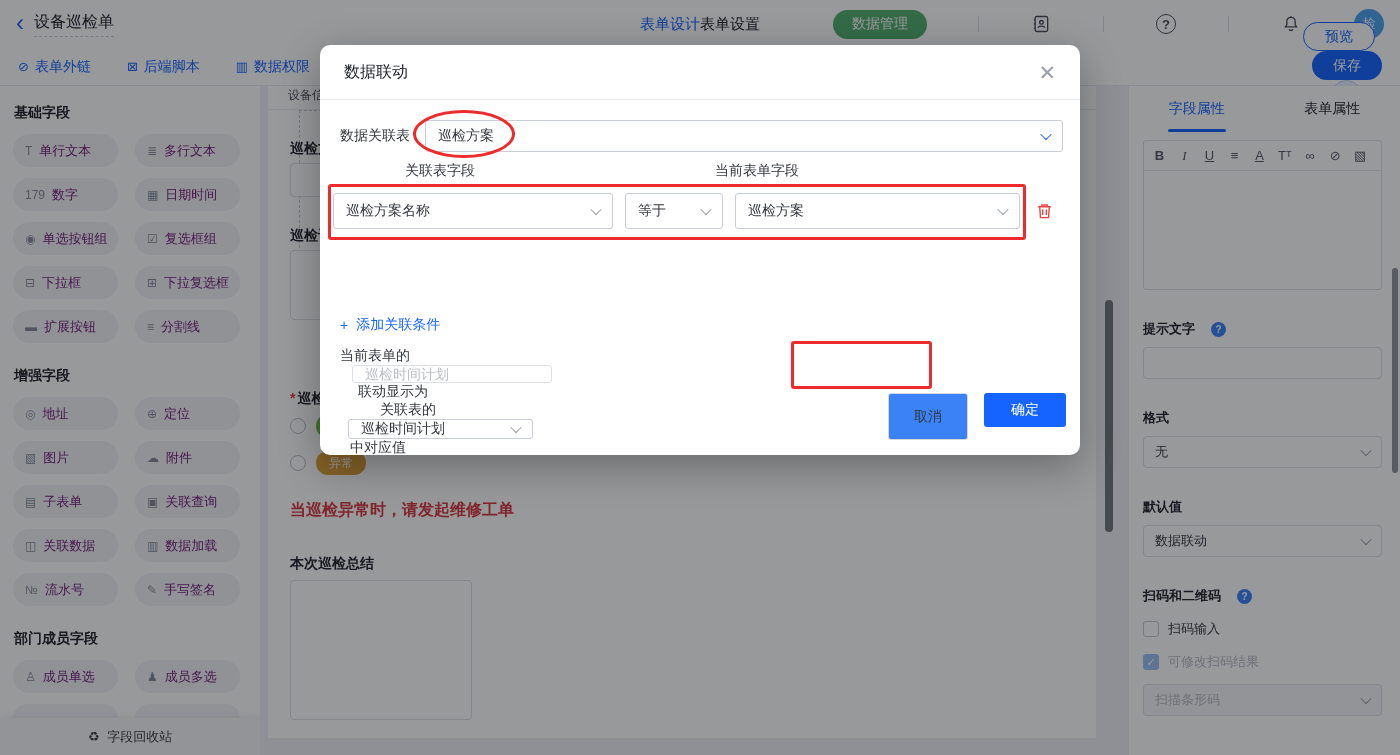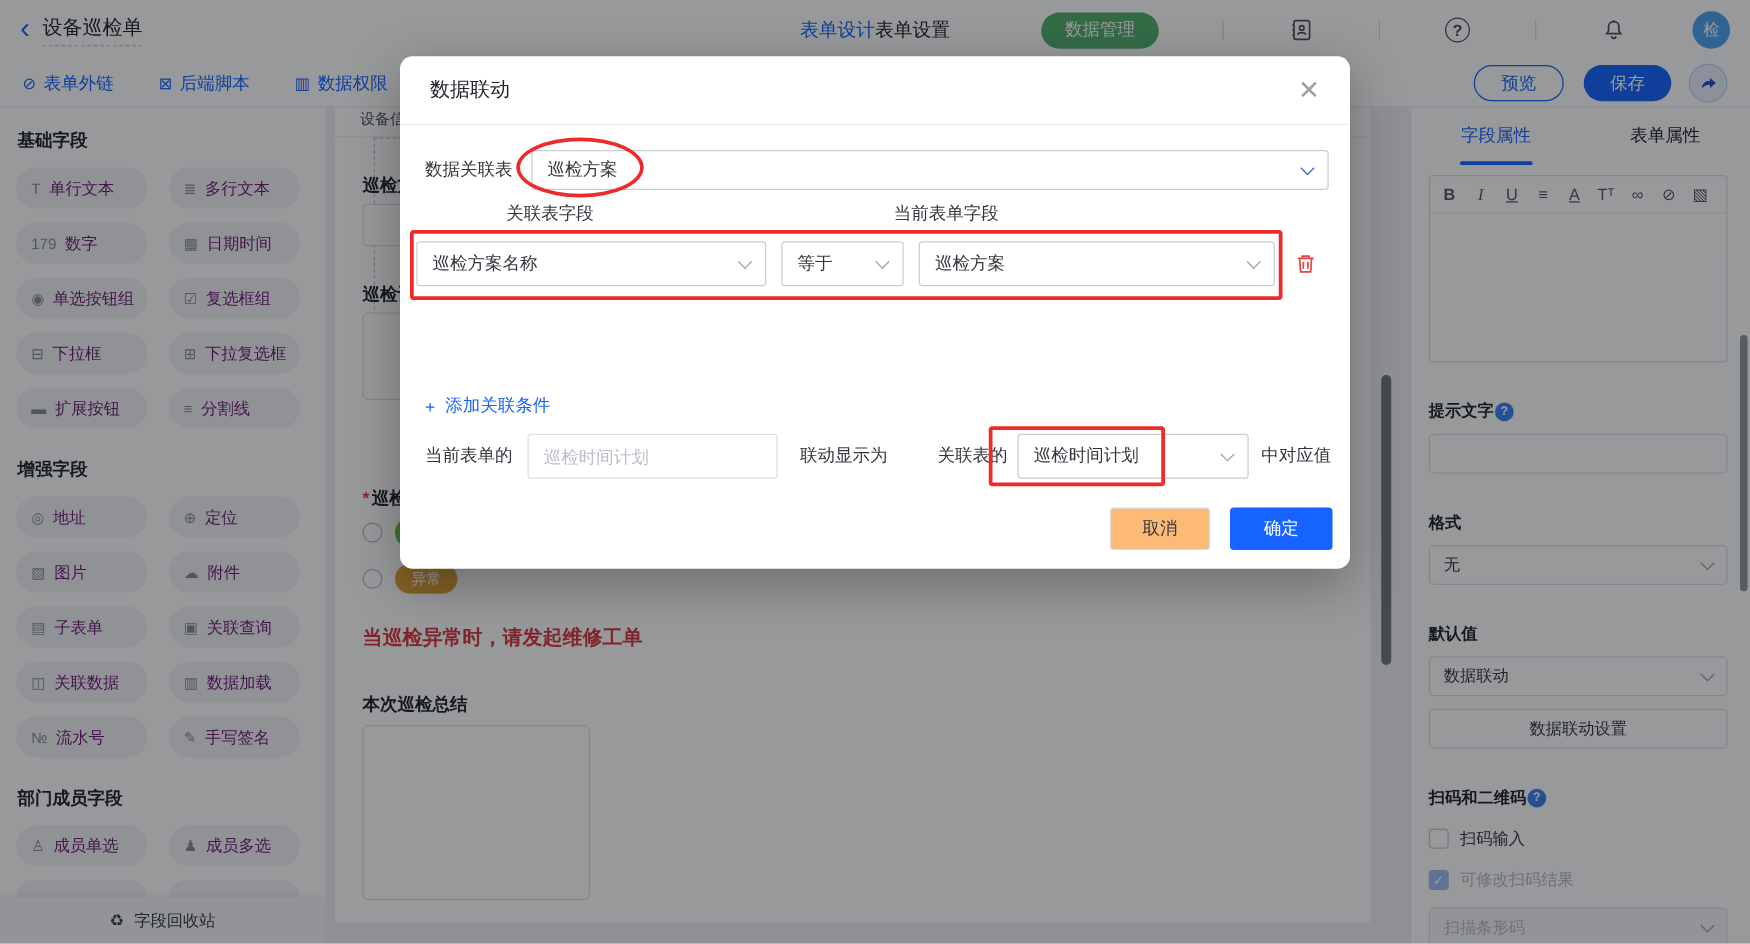--- a/index.html
+++ b/index.html
@@ -23,21 +23,21 @@
     font-size:13px; font-weight:bold; display:flex; align-items:center; justify-content:center; }
   .avatar { width:30px; height:30px; border-radius:50%; background:var(--avatar,#4aa3f0); color:#fff; font-size:13px;
     display:flex; align-items:center; justify-content:center; margin-left:16px; cursor:pointer; }
 
   
   .subbar { position:absolute; top:48px; left:0; right:0; height:38px; background:#fff; border-bottom:1px solid #e8eaef;
     display:flex; align-items:center; padding:0 18px; z-index:1; }
   .sub-links { display:flex; gap:36px; }
   .sub-link { display:flex; align-items:center; gap:6px; color:var(--accent); font-size:14px; cursor:pointer; }
   .sub-link-icon { font-size:13px; }
-  .subbar-right { margin-left:auto; display:flex; align-items:center; }
+  .subbar-right { margin-left:auto; display:flex; align-items:center;flex-direction:column; }
   .btn-preview { height:29px; border-radius:15px; border:1px solid var(--accent); color:var(--accent); background:#fff;
     font-size:14px; padding:0 21px; display:flex; align-items:center; cursor:pointer; }
   .btn-save { height:29px; border-radius:15px; background:var(--accent); color:#fff; font-size:14px; padding:0 21px;
     display:flex; align-items:center; margin-left:16px; cursor:pointer; border:none; }
   .btn-share { width:31px; height:31px; border-radius:50%; background:#e9efff; border:1px solid #c2d2f5;
     display:flex; align-items:center; justify-content:center; margin-left:14px; cursor:pointer; }
 
   
   .sidebar { position:absolute; top:86px; left:0; width:260px; bottom:0; background:#fff; overflow:hidden; z-index:1; }
   .section-title { font-size:14px; font-weight:bold; color:#20242b; margin:18px 0 2px 14px; }
@@ -76,21 +76,21 @@
   .panel-tab { flex:1; display:flex; align-items:center; justify-content:center; font-size:14px; color:#20242b; cursor:pointer; position:relative; }
   .panel-tab.active { color:var(--accent); }
   .panel-tab.active::after { content:""; position:absolute; bottom:0; left:50%; transform:translateX(-50%);
     width:58px; height:3px; background:var(--accent); border-radius:2px; }
   .rt-box { border:1px solid #dcdfe5; border-radius:3px; margin-top:8px; height:150px; }
   .rt-toolbar { height:30px; border-bottom:1px solid #e8eaef; display:flex; align-items:center; padding:0 9px; gap:12px; }
   .rt-icon { font-size:13px; color:#555962; cursor:pointer; min-width:13px; text-align:center; }
   .rt-icon.u { text-decoration:underline; }
   .rt-icon.i { font-style:italic; font-family:"Liberation Serif","DejaVu Serif",serif; }
   .rt-icon.b { font-weight:bold; }
-  .p-label { display:flex; align-items:center; gap:1px; font-size:13px; font-weight:bold; color:#20242b; margin-top:30px; }
+  .p-label { display:flex; align-items:center; gap:16px; font-size:13px; font-weight:bold; color:#20242b; margin-top:30px; }
   .help-blue { width:15px; height:15px; border-radius:50%; background:#3b82f6; color:#fff; font-size:10px; font-weight:bold;
     display:flex; align-items:center; justify-content:center; cursor:pointer; }
   .p-input { width:100%; height:32px; border:1px solid #dcdfe5; border-radius:4px; margin-top:9px; padding:0 10px;
     font-size:13px; color:#33373d; outline:none; background:#fff; }
   .p-select { width:100%; height:32px; border:1px solid #dcdfe5; border-radius:4px; margin-top:9px; padding:0 11px;
     display:flex; align-items:center; justify-content:space-between; font-size:13px; color:#33373d; cursor:pointer; background:#fff; }
   .p-select.disabled { background:#f5f6f8; color:#b6bbc4; cursor:default; }
   .p-button { width:100%; height:32px; border:1px solid #dcdfe5; border-radius:4px; margin-top:10px;
     display:flex; align-items:center; justify-content:center; font-size:13px; color:#33373d; cursor:pointer; background:#fff; }
   .p-check-row { display:flex; align-items:center; gap:9px; font-size:13px; color:#33373d; margin-top:15px; cursor:pointer; }
@@ -112,26 +112,26 @@
   .m-select { border:1px solid #c9cdd6; border-radius:3px; background:#fff; display:flex; align-items:center;
     justify-content:space-between; padding:0 12px; font-size:14px; color:#33373d; cursor:pointer; height:32px; }
   .chev { width:8px; height:8px; border-right:1.7px solid #9aa0a8; border-bottom:1.7px solid #9aa0a8;
     transform:rotate(45deg) translate(-1px,-1px); flex:none; }
   .chev.blue { border-color:var(--accent); }
   .m-row1 { left:20px; top:75px; right:17px; display:flex; align-items:center; gap:15px; }
   .m-row1 .m-select { flex:1; }
   .m-cond-row { left:13px; top:148px; display:flex; align-items:center; gap:12px; }
   .m-cond-row .m-select { height:36px; }
   .m-add { left:20px; top:271px; color:var(--accent); font-size:14px; cursor:pointer; display:flex; gap:8px; align-items:center; }
-  .m-bottom { left:20px; top:302px; display:flex; align-items:center; height:36px; }
+  .m-bottom { left:20px; top:302px; display:flex; height:36px;flex-direction:column; }
   .m-input { height:36px; border:1px solid #dcdfe5; border-radius:3px; padding:0 12px; font-size:14px; color:#33373d;
     outline:none; background:#fff; }
   .m-input::placeholder { color:#b9bec8; }
   .m-buttons { right:14px; bottom:15px; display:flex; gap:16px; }
-  .btn-cancel { width:80px; height:34px; border:1px solid #d4d7de; border-radius:3px; background:#fdba74; font-size:14px;
+  .btn-cancel { width:80px; height:47px; border:1px solid #d4d7de; border-radius:3px; background:#3b82f6; font-size:14px;
     color:#33373d; display:flex; align-items:center; justify-content:center; cursor:pointer; }
   .btn-confirm { width:82px; height:34px; border:none; border-radius:3px; background:var(--accent); font-size:14px;
     color:#fff; display:flex; align-items:center; justify-content:center; cursor:pointer; }
 
   
   .annotation { position:absolute; z-index:30; border:3px solid var(--ann,#ee2b2b); pointer-events:none; }
   .a-ellipse { left:413px; top:110px; width:102px; height:48px; border-radius:50%; }
   .a-rect1 { left:328px; top:184px; width:698px; height:56px; border-radius:3px; }
   .a-rect2 { left:791px; top:341px; width:141px; height:48px; border-radius:3px; }
 </style>
@@ -361,21 +361,20 @@
   <div class="p-label">格式</div>
   <div class="p-select">
     <span>无</span>
       <span class="chev"></span>
   </div>
   <div class="p-label">默认值</div>
   <div class="p-select">
     <span>数据联动</span>
       <span class="chev"></span>
   </div>
-  <div class="p-button">数据联动设置</div>
   <div class="p-label">
     <span>扫码和二维码</span>
     <span class="help-blue">?</span>
   </div>
   <div class="p-check-row">
     <span class="cbox"></span>
     <span class="pc-label">扫码输入</span>
   </div>
   <div class="p-check-row disabled">
     <span class="cbox checked">✓</span>

